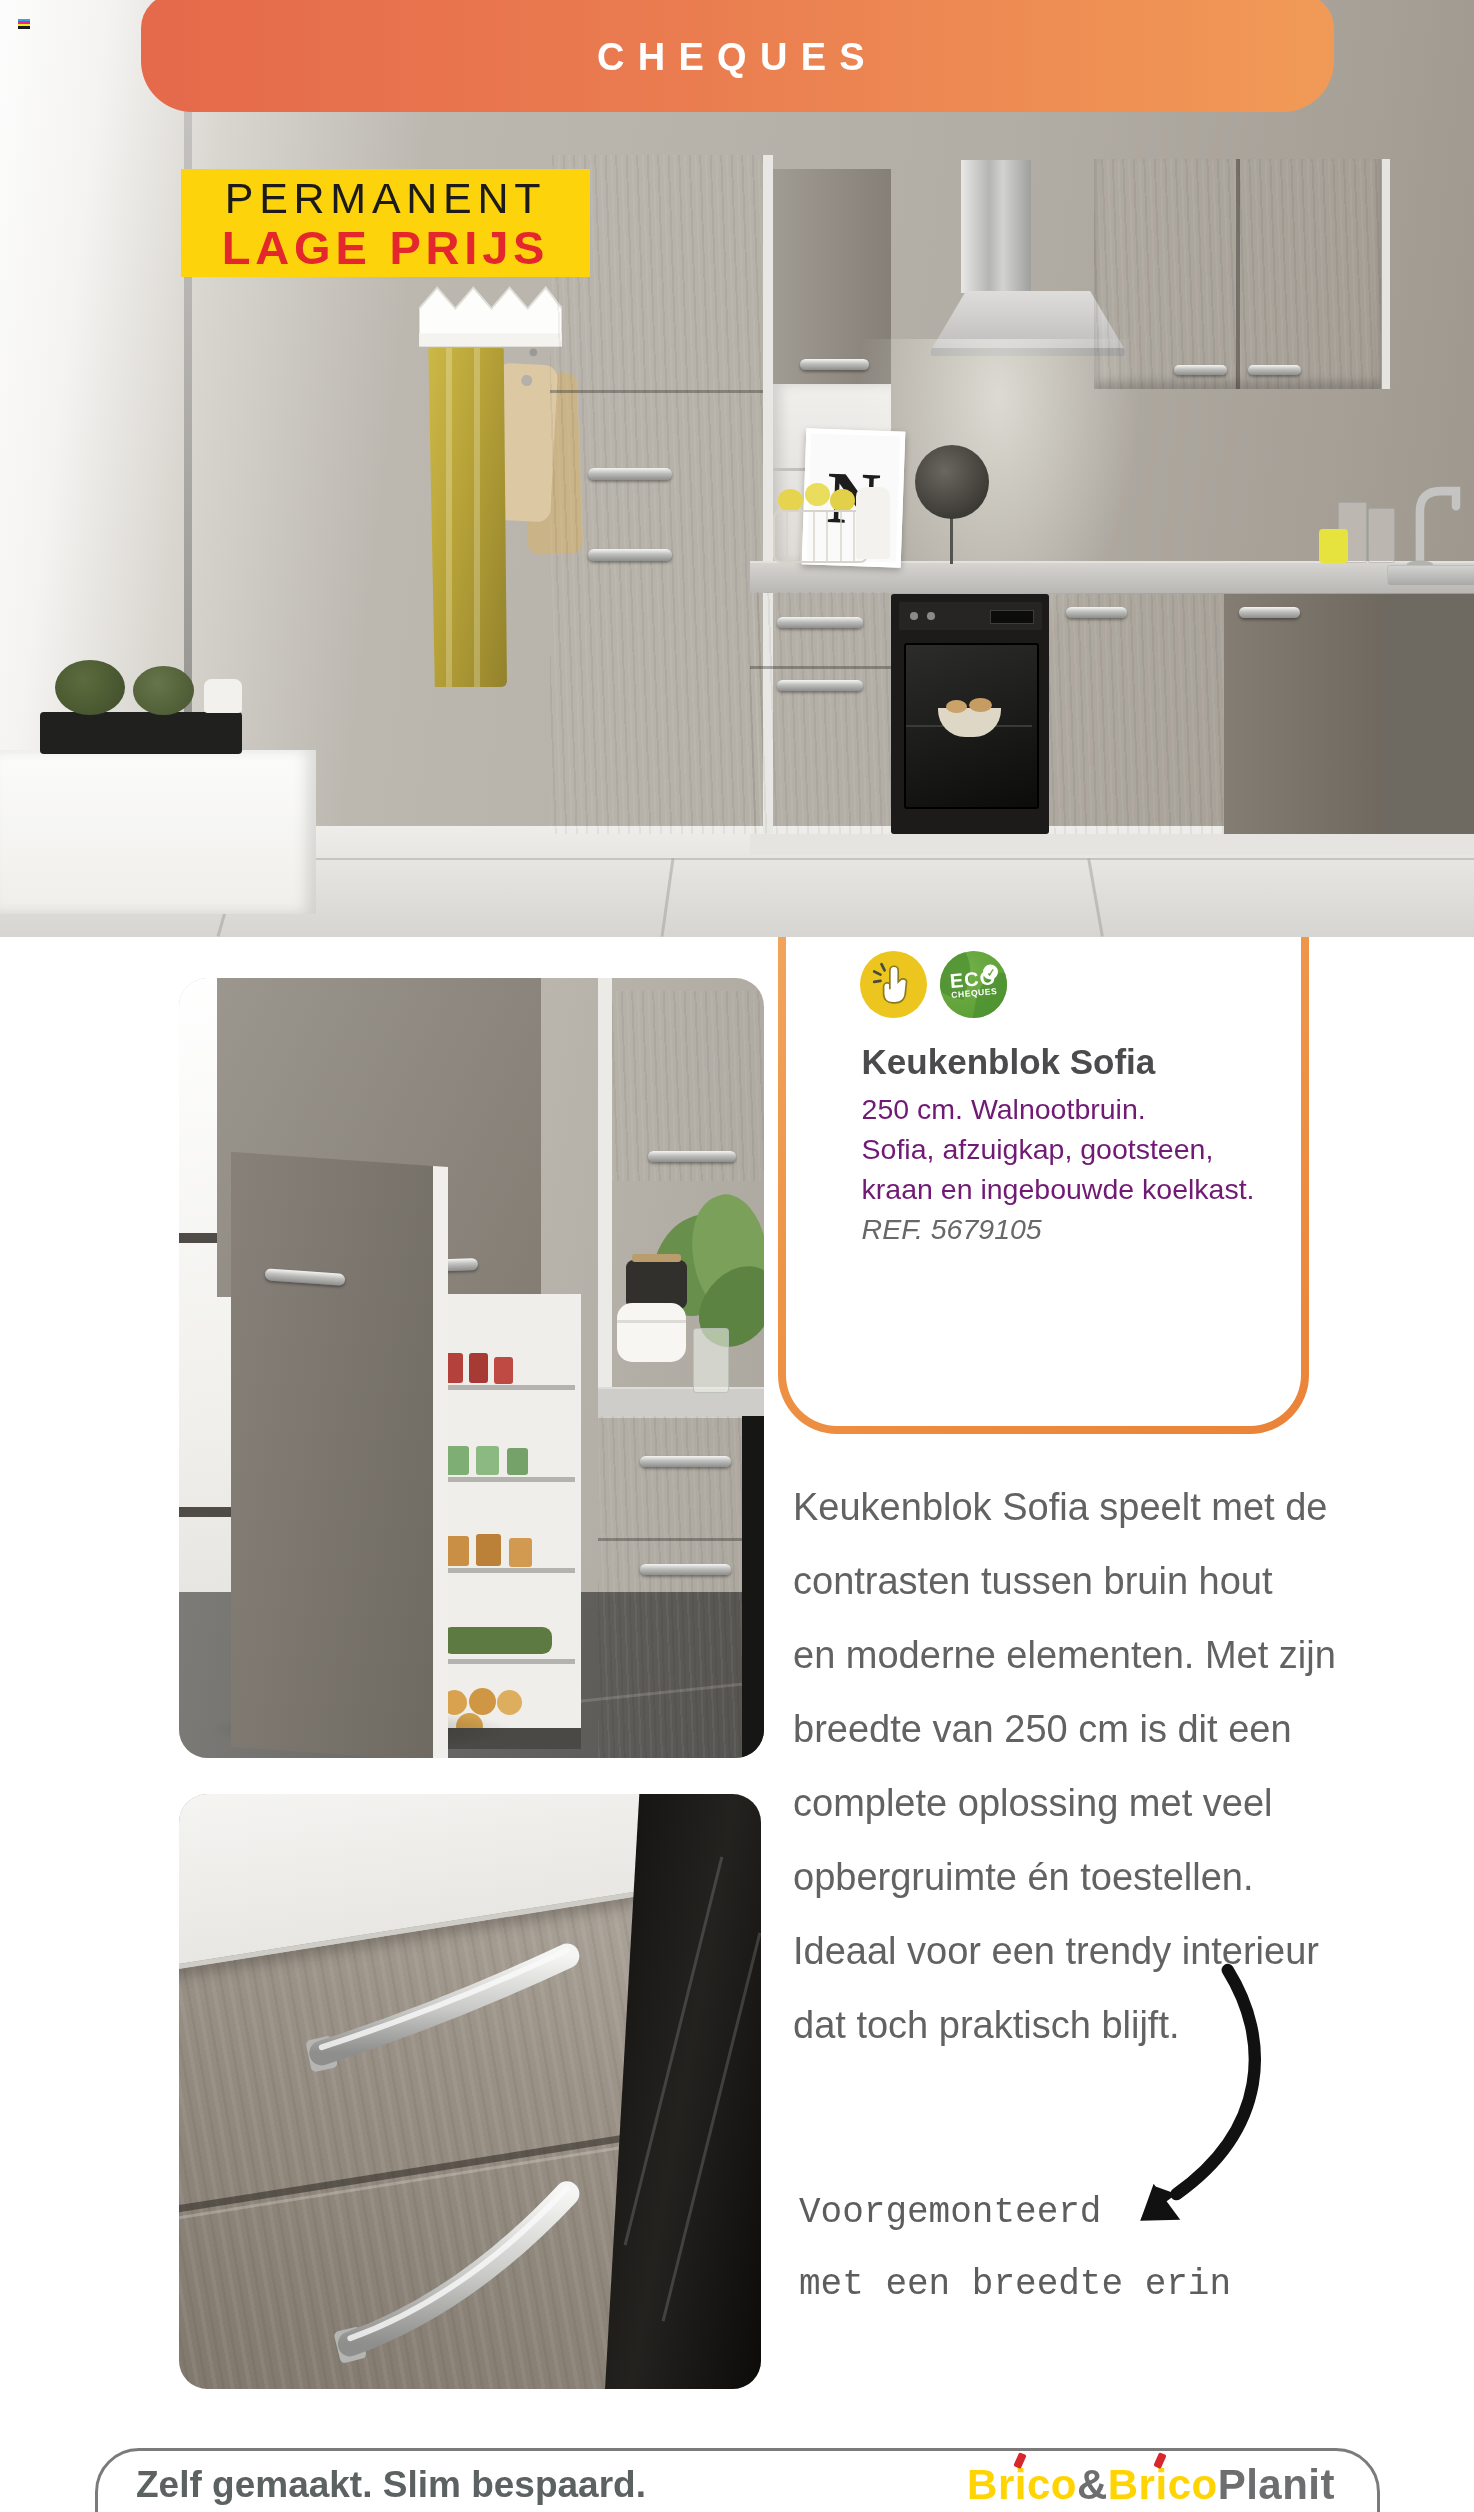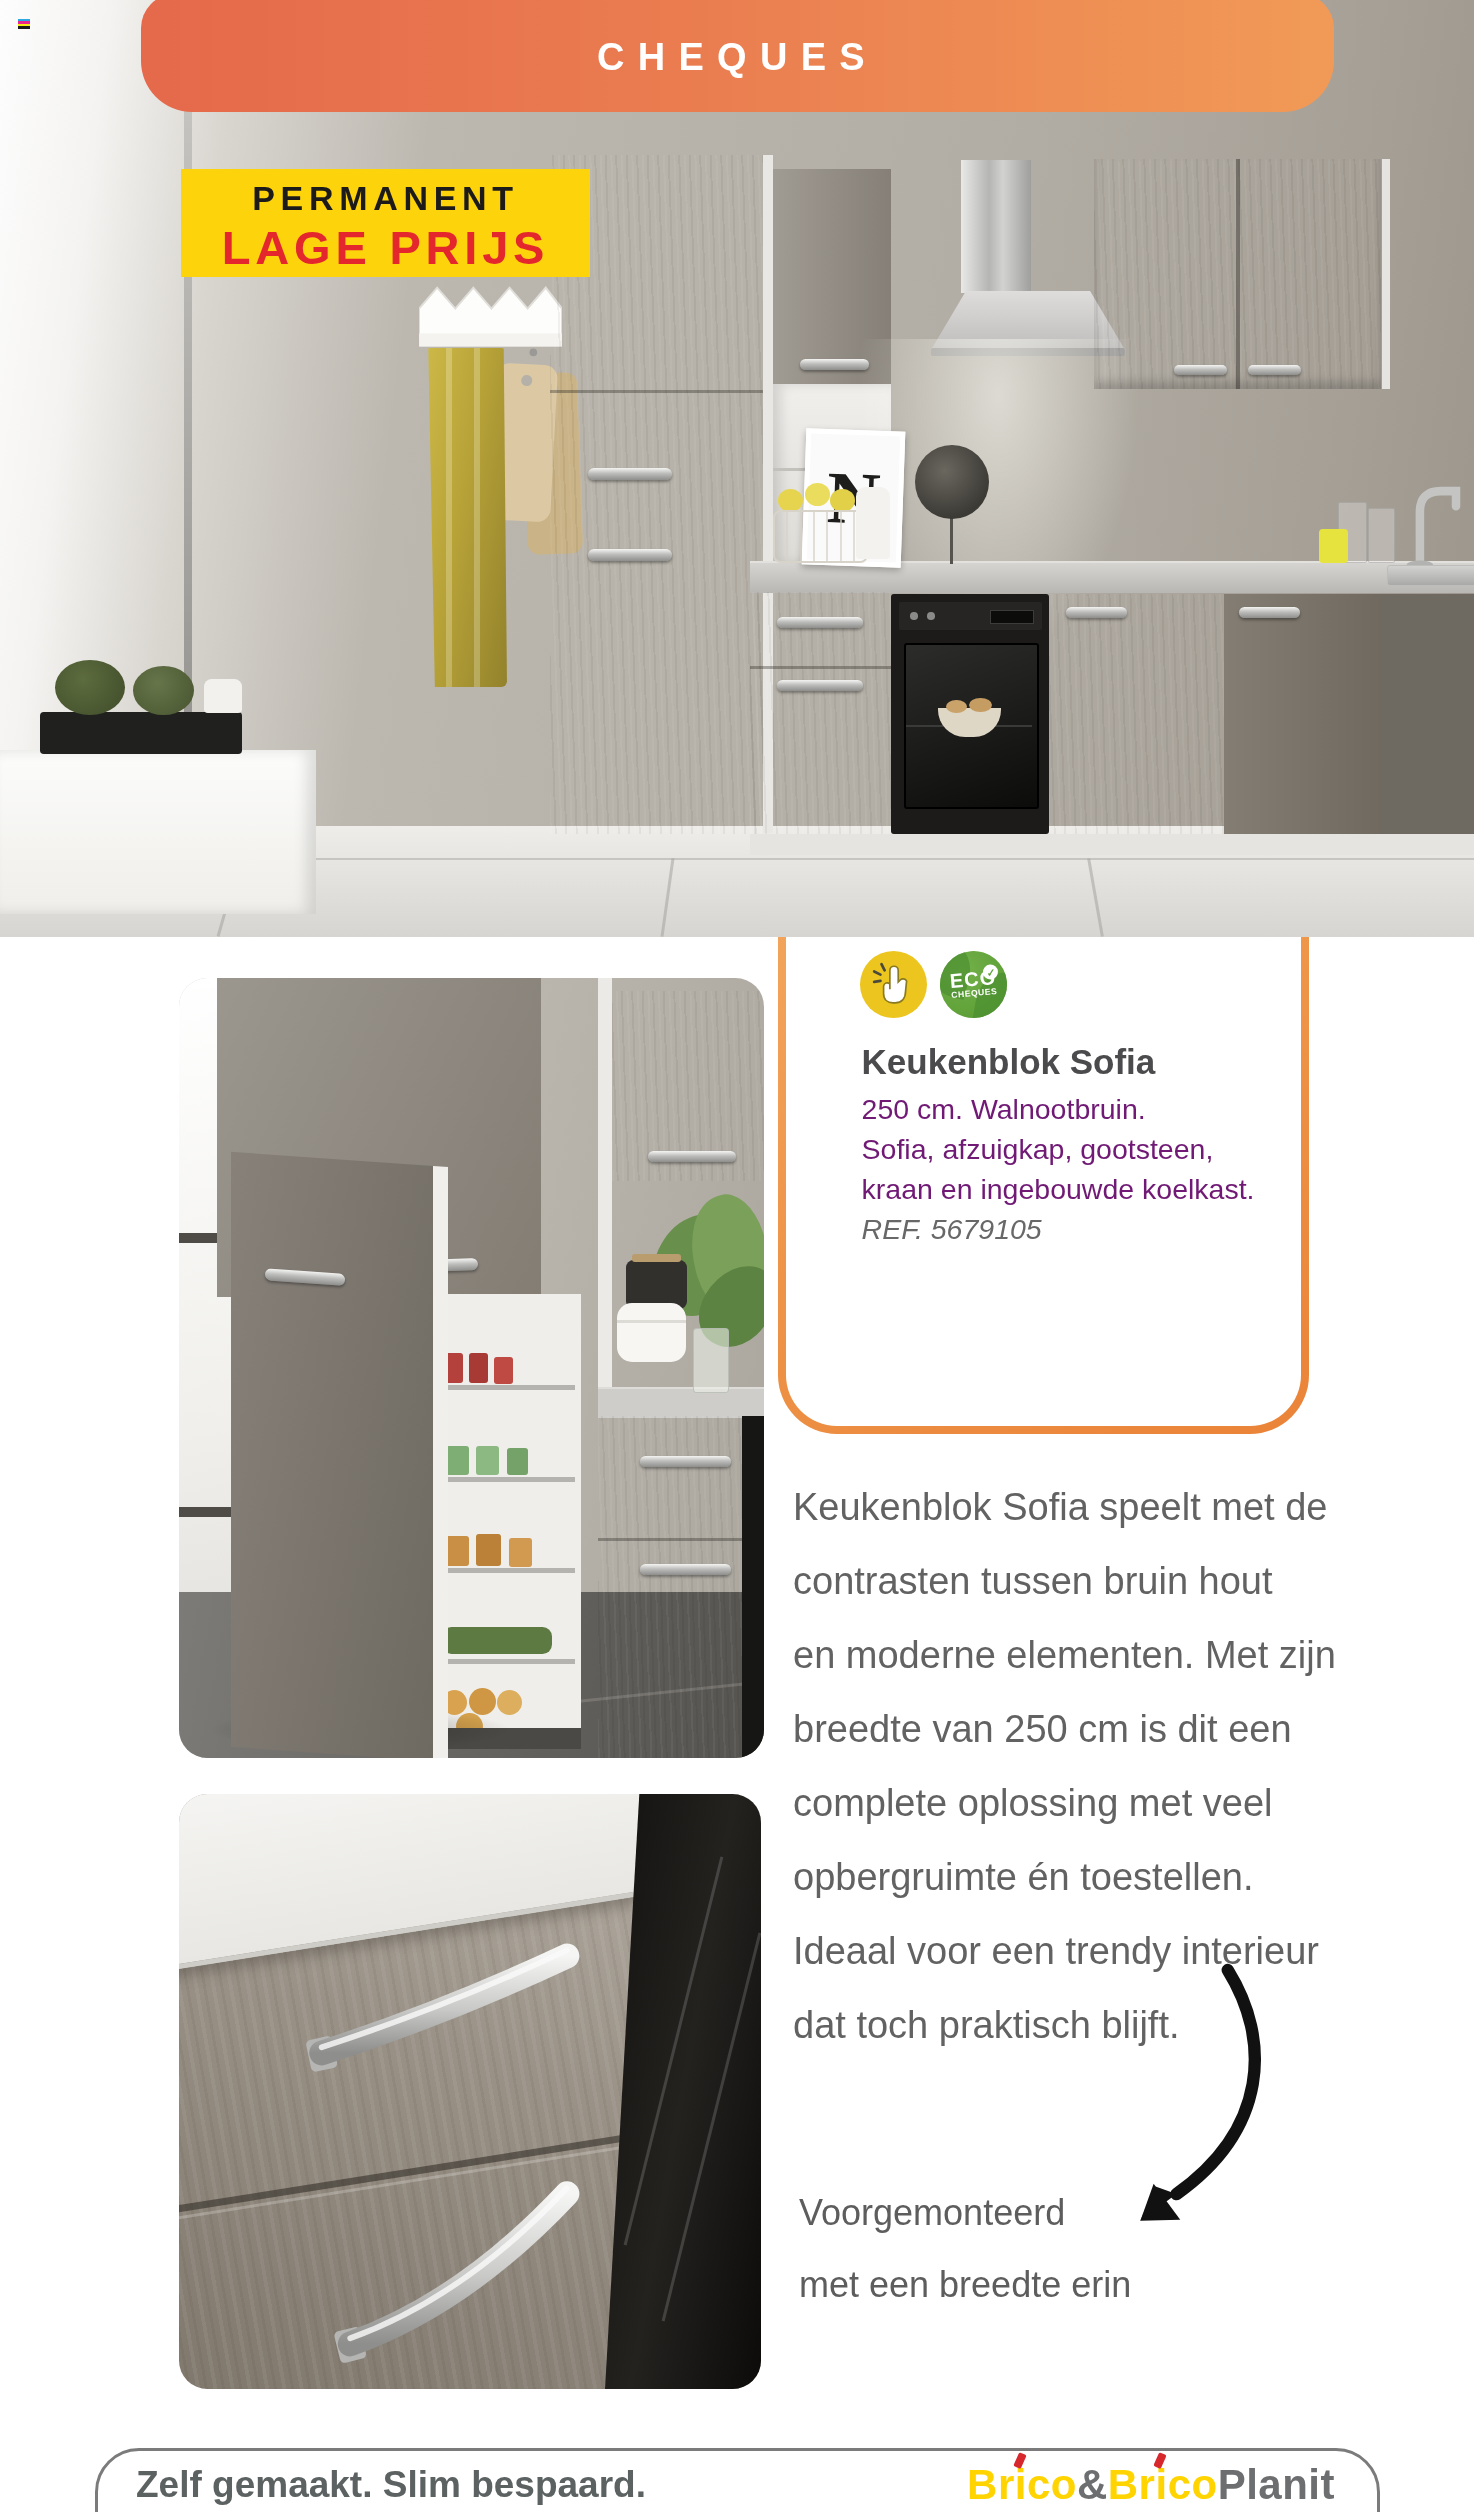--- a/index.html
+++ b/index.html
@@ -57,21 +57,21 @@
     background:radial-gradient(circle at 40% 35%,#6a675f,#3c3a35 72%);}
   .stem{left:950px;top:518px;width:2.9px;height:46px;background:#55534e;}
   .glass{background:rgba(250,250,250,.28);border:1.9px solid rgba(150,150,148,.5);border-radius:1.9px;}
   .cup-y{left:1319px;top:529px;width:28.5px;height:34px;background:#e7e33e;border-radius:3.8px;}
   .sink{left:1387px;top:565px;width:88px;height:19px;background:linear-gradient(#d2d2d0,#a9a9a7);
     border:1.9px solid #bdbdbb;border-radius:2.9px;}
 
   
   #badge{left:181px;top:169px;width:409px;height:108px;background:#fdd30c;z-index:21;
     display:flex;flex-direction:column;align-items:center;justify-content:center;line-height:50px;}
-  #badge .b1{color:#1c1b1a;font-size:34px;font-weight:700;letter-spacing:5.7px;}
+  #badge .b1{color:#1c1b1a;font-size:43px;font-weight:400;letter-spacing:5.7px;}
   #badge .b2{color:#e3272d;font-size:47px;font-weight:800;letter-spacing:4.8px;}
 
   
   #card{left:778px;top:874px;width:531px;height:560px;z-index:1;
     background:linear-gradient(150deg,#f3a75f 0%,#ee9549 45%,#ea8338 100%);border-radius:59px;padding:0;}
   #card .inner{position:absolute;left:7.6px;top:7.6px;right:7.6px;bottom:7.6px;background:#ffffff;border-radius:51px;}
   .icon-row{position:absolute;left:74px;top:69px;display:flex;gap:13.3px;}
   .ic{width:67px;height:67px;border-radius:50%;position:relative;}
   .ic-click{background:#ecc51e;display:flex;align-items:center;justify-content:center;}
   .ic-eco{background:radial-gradient(circle at 35% 30%,#74b14a,#5d9f36 75%);transform:rotate(-5deg);
@@ -84,21 +84,21 @@
   .eco-check{position:absolute;right:7.6px;top:15px;width:15px;height:15px;border-radius:50%;background:#fff;
     color:#5d9f36;font-size:10.5px;font-weight:800;display:flex;align-items:center;justify-content:center;z-index:3;}
   .card-title{position:absolute;left:76px;top:160px;font-size:35px;font-weight:700;color:#4b4b4d;}
   .card-details{position:absolute;left:76px;top:207px;font-size:28.5px;line-height:40px;color:#701a75;}
   .card-ref{position:absolute;left:76px;top:331px;font-size:28.5px;font-style:italic;color:#686868;}
 
   
   #description{left:793px;top:1470px;width:590px;color:#626262;font-size:38px;}
   #description div{height:74px;line-height:74px;}
   #callout{left:799px;top:2177px;width:533px;color:#5d5d5d;font-size:36px;}
-  #callout div{height:72px;line-height:72px;}
+  #callout div{height:72px;line-height:72px;font-family:Liberation Mono, monospace;}
   #arrow-svg{left:1085px;top:1949px;}
 
   
   #photo-fridge{left:179px;top:978px;width:585px;height:780px;border-radius:28.5px;overflow:hidden;z-index:3;
     background:linear-gradient(100deg,#cfccc5 0,#bdb9b1 40%,#aaa69d 100%);}
   .p2-window{left:0;top:0;width:195px;height:614px;background:linear-gradient(170deg,#ffffff,#f0efeb 70%,#e5e4e0);}
   .p2-fv{left:183px;top:0;width:12.4px;height:614px;background:#4f4c47;}
   .p2-fh{left:0;width:183px;height:9.5px;background:#4f4c47;}
   .p2-floor{left:0;top:614px;width:585px;height:167px;background:linear-gradient(100deg,#7d7b77,#63615d 60%,#55534f);}
   .p2-floor i{position:absolute;background:rgba(190,188,184,.25);}

